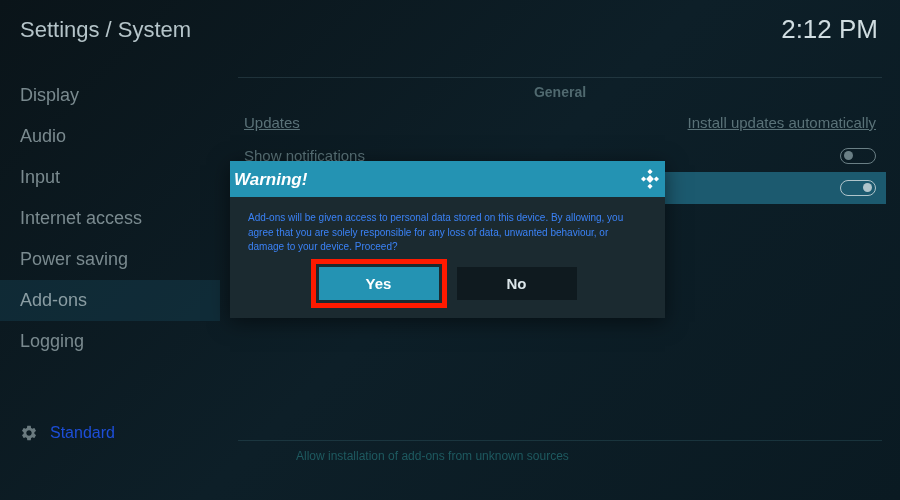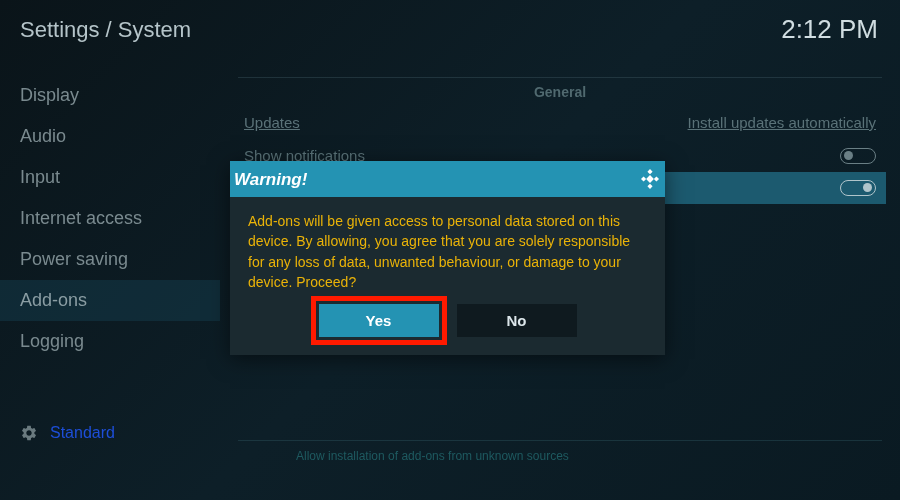--- a/index.html
+++ b/index.html
@@ -158,22 +158,22 @@
       color: #fff;
       font-weight: bold;
       font-style: italic;
       font-size: 17px;
     }
     .kodi-logo {
       display: inline-flex;
     }
     .dialog-body {
       padding: 14px 18px 12px 18px;
-      color: #eab308;
-      font-size: 14px;
+      color: #3b82f6;
+      font-size: 10px;
       line-height: 1.45;
     }
     .dialog-buttons {
       display: flex;
       justify-content: center;
       gap: 18px;
       padding: 0 0 18px 0;
     }
     .dialog-btn {
       width: 120px;

